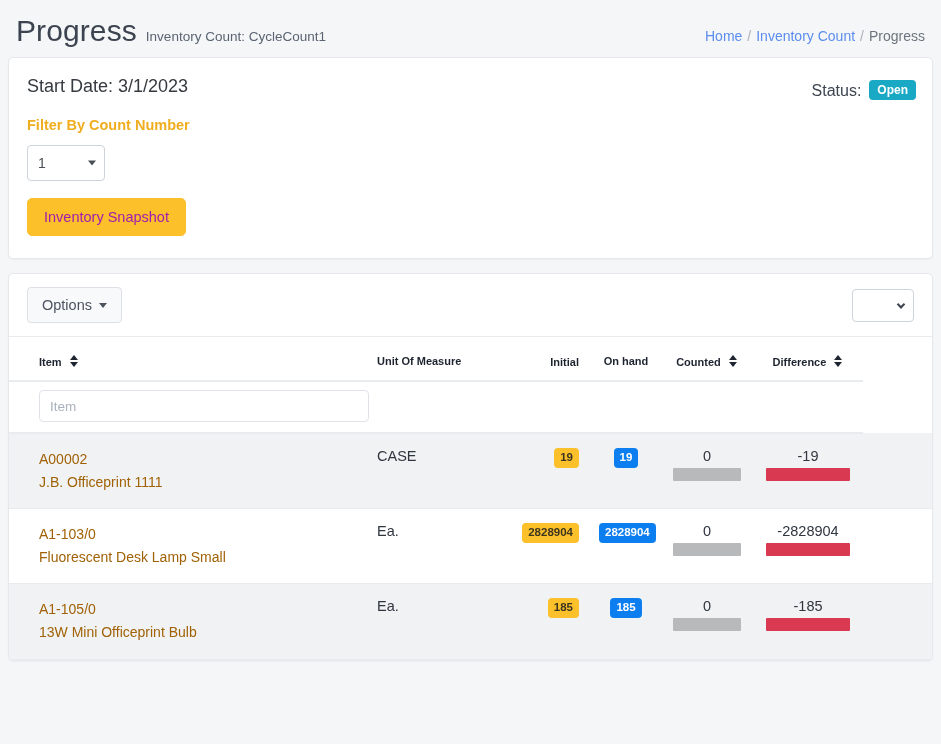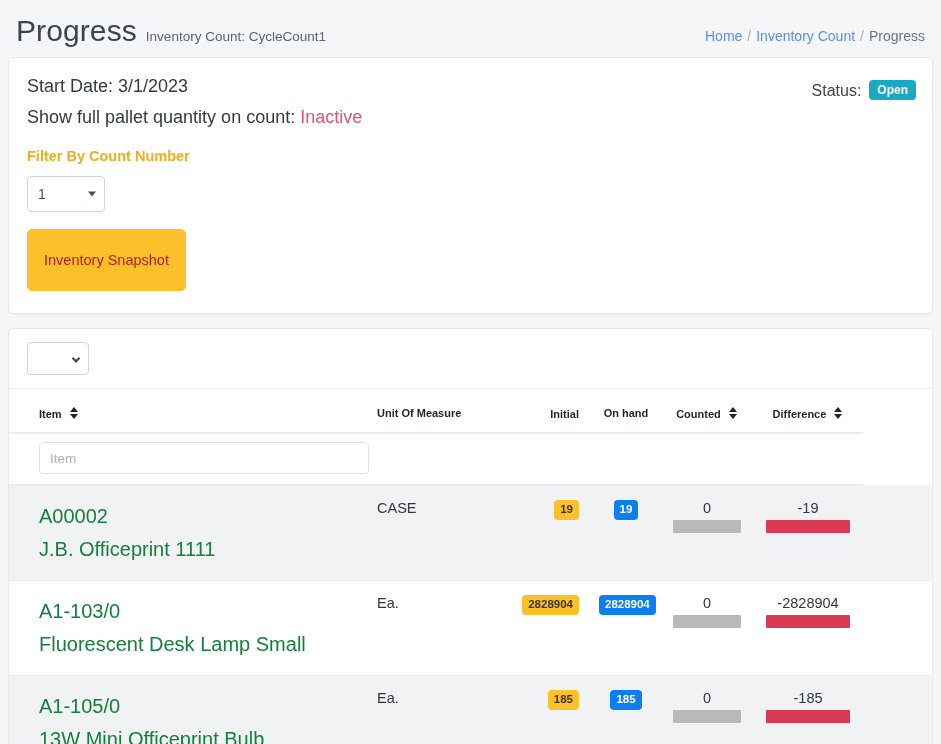--- a/index.html
+++ b/index.html
@@ -66,21 +66,21 @@
   .select-wrap .caret {
     position: absolute; right: 9px; top: 50%; transform: translateY(-50%);
     width: 0; height: 0; border-left: 4px solid transparent;
     border-right: 4px solid transparent; border-top: 5px solid #495057;
     pointer-events: none;
   }
   .btn-snapshot {
     margin-top: 17px;
     display: inline-block;
     background: #fbc02a; border: 1px solid #fbc02a; border-radius: 5px;
-    color: #b91c1c; font-size: 14.5px; padding: 22px 16px;
+    color: #a21caf; font-size: 14.5px; padding: 10px 16px;
     cursor: pointer; font-family: "Liberation Sans", sans-serif;
   }
 
   
   .card-2 { padding: 0; overflow: hidden; }
   .toolbar {
     display: flex; align-items: center; justify-content: space-between;
     padding: 13px 18px 13px 18px;
     border-bottom: 1px solid #e9ecef;
   }
@@ -145,22 +145,22 @@
   .filter-input::placeholder { color: #a9b2bd; }
 
   tbody.body-rows tr { background: #fff; }
   tbody.body-rows tr.odd { background: #f1f2f3; }
   tbody.body-rows td {
     padding: 14px 8px; vertical-align: top; font-size: 14.5px;
     border-bottom: 1px solid #e9ecef;
   }
   tbody.body-rows td.c-item { padding-left: 30px; }
   .item-link {
-    color: #15803d; text-decoration: none; display: block; line-height: 1.65;
-    font-size: 20px;
+    color: #a16207; text-decoration: none; display: block; line-height: 1.65;
+    font-size: 14px;
   }
   .uom { color: #2f3640; font-size: 14.5px; padding-top: 1px; }
   td.c-initial { text-align: right; padding-right: 12px !important; }
   td.c-onhand, td.c-counted, td.c-diff { text-align: center; }
 
   .badge-initial {
     display: inline-block; background: #fbc02a; color: #3c3520;
     font-size: 11.5px; font-weight: 700; border-radius: 4px;
     padding: 4px 6px; line-height: 1;
   }
@@ -190,42 +190,42 @@
   </div>
 
   <div class="card card-1">
     <div class="status-wrap">
       <span>Status:</span>
       <span class="status-badge">Open</span>
     </div>
 
     <div class="info-line">Start Date: 3/1/2023</div>
 
-    <div class="info-line">
-      <span>Show full pallet quantity on count:</span>
-      <span class="inactive">Inactive</span>
-    </div>
 
     <div class="filter-label">Filter By Count Number</div>
 
     <span class="select-wrap">
       <select class="count-select">
         <option>1</option>
       </select>
       <span class="caret"></span>
     </span>
 
     <div>
       <button class="btn-snapshot">Inventory Snapshot</button>
     </div>
   </div>
 
   <div class="card card-2">
 
     <div class="toolbar">
+      <button class="btn-options">
+        <span>Options</span>
+        <span class="caret"></span>
+      </button>
       <span class="page-size-wrap">
         <select class="page-size">
           <option></option>
         </select>
         <span class="chev"></span>
       </span>
     </div>
 
     <table>
       <thead>

